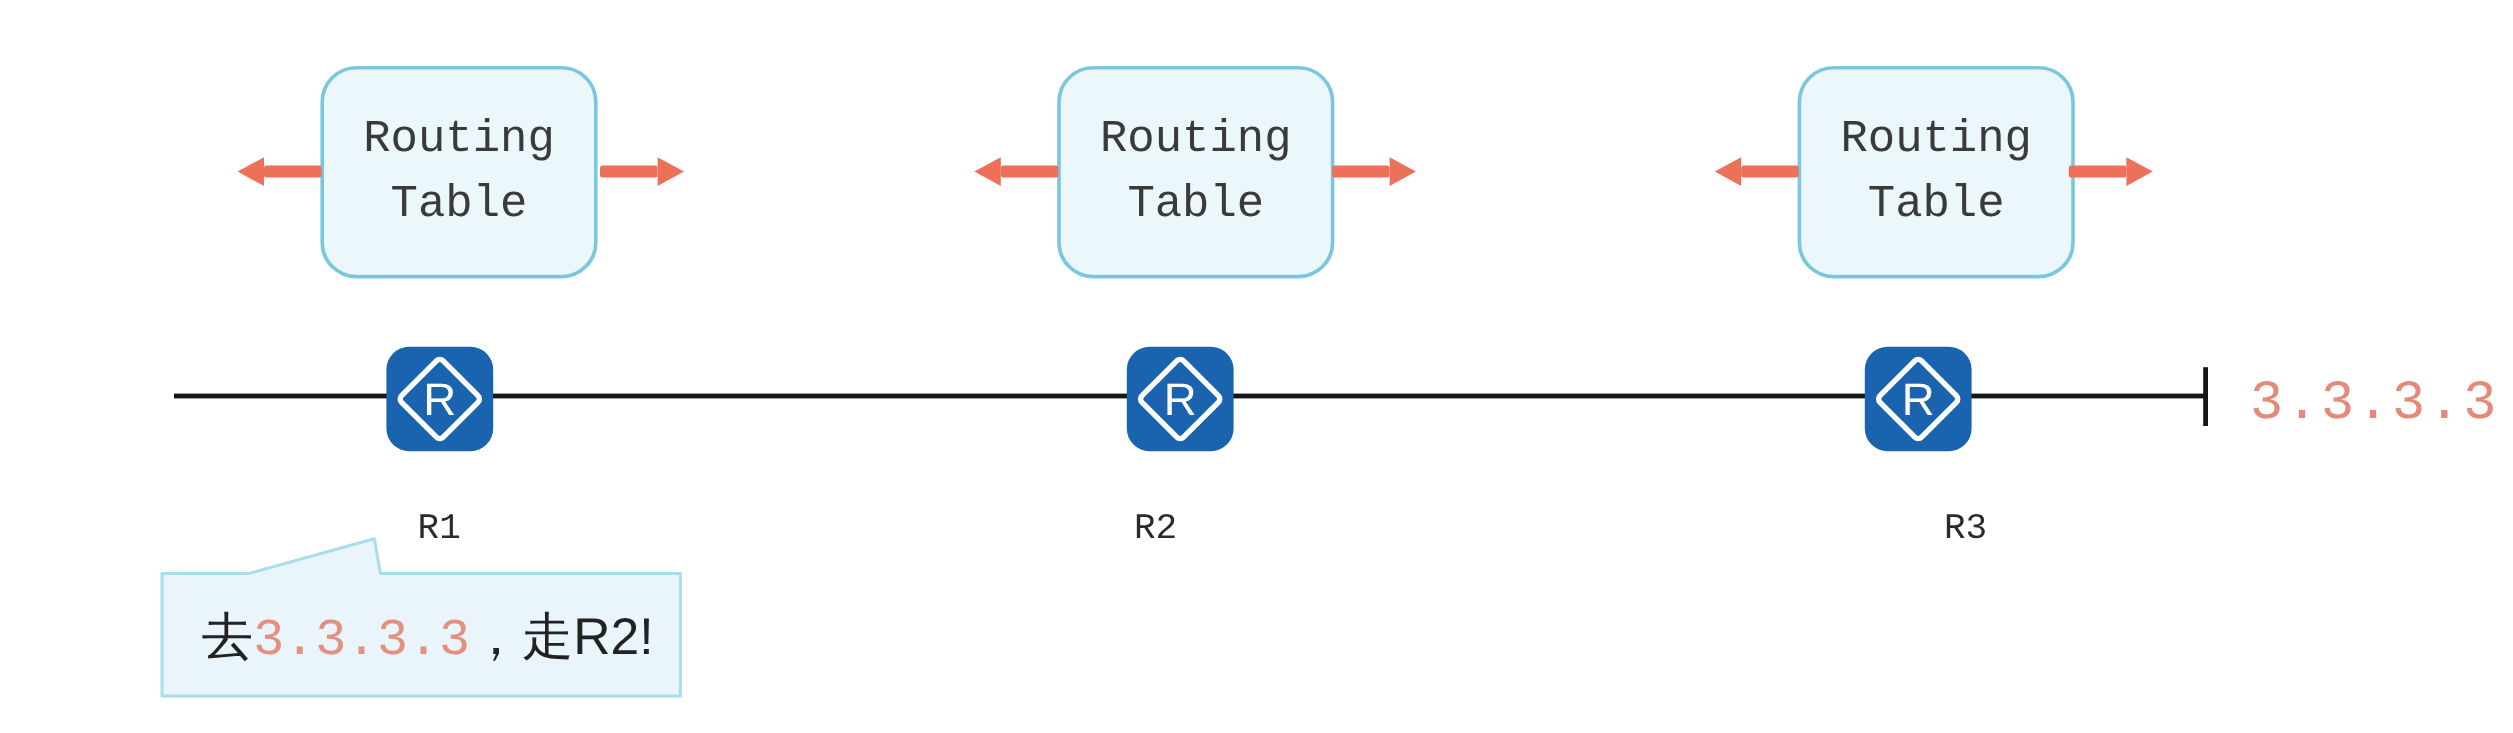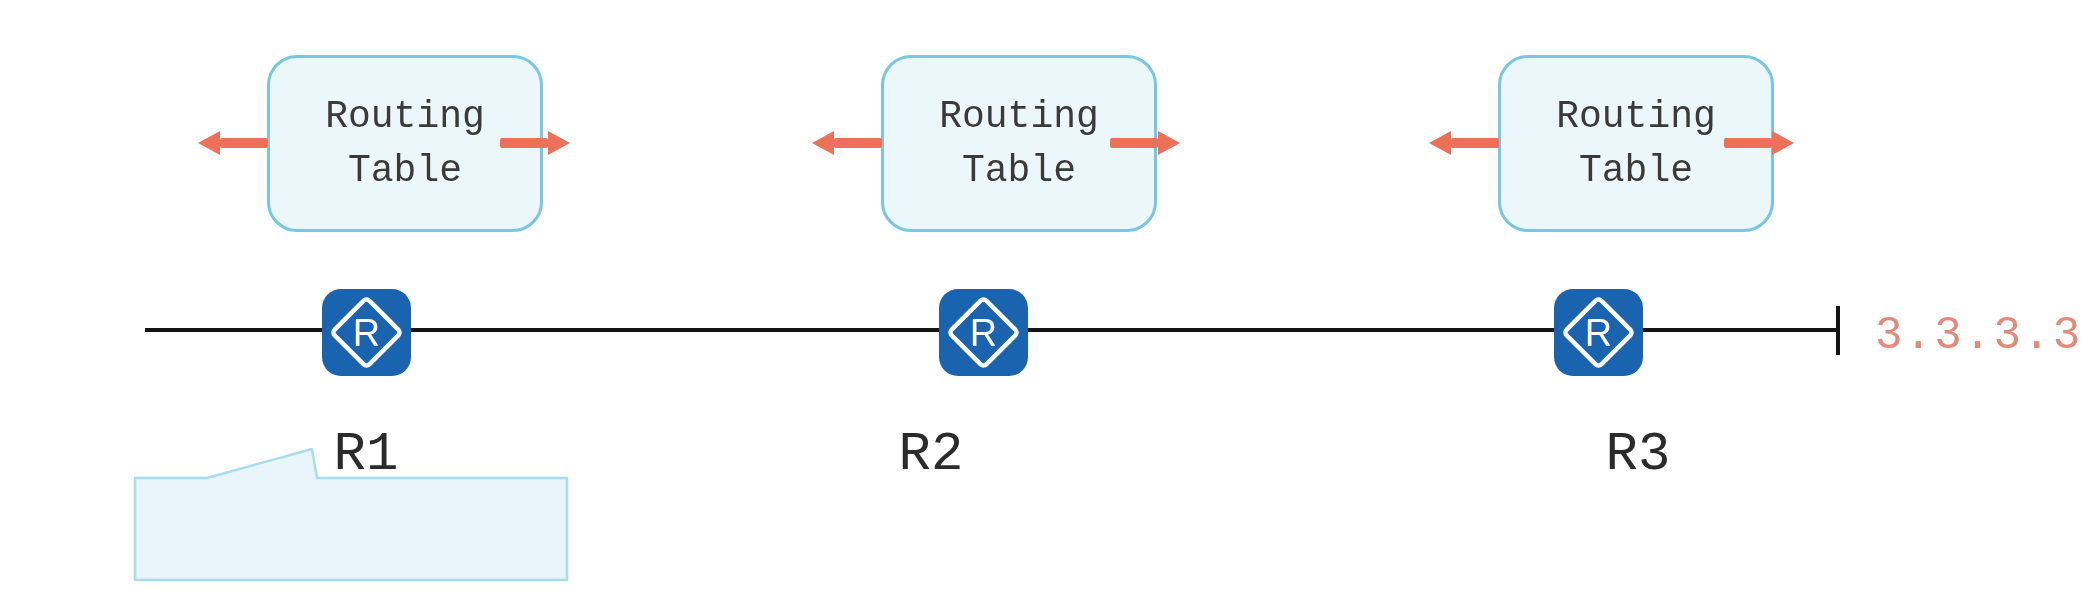--- a/index.html
+++ b/index.html
@@ -10,21 +10,21 @@
     background: #ffffff;
     overflow: hidden;
     font-family: "Liberation Sans", sans-serif;
   }
   .mono { font-family: "Liberation Mono", "DejaVu Sans Mono", monospace; }
 
   
   .rt-box {
     position: absolute;
     top: 55px;
-    width: 276px;
+    width: 231px;
     height: 177px;
     box-sizing: border-box;
     background: #ecf7fb;
     border: 3px solid #79c6df;
     border-radius: 30px;
     display: flex;
     flex-direction: column;
     align-items: center;
     justify-content: center;
     color: #3a3a3a;
@@ -74,21 +74,21 @@
 
   
   .router { position: absolute; top: 288px; width: 91px; height: 89px; }
 
   
   .router-label {
     position: absolute;
     top: 424px;
     width: 80px;
     text-align: center;
-    font-size: 54px;
+    font-size: 30px;
     color: #2b2b2b;
   }
 
   
   .dest-ip {
     position: absolute;
     left: 1875px;
     top: 310px;
     font-size: 46px;
     letter-spacing: 2px;
@@ -153,20 +153,23 @@
   </div>
   <div class="router" style="left:1553px">
     <svg width="91" height="89" viewBox="0 0 91 89">
       <rect x="1" y="1" width="89" height="87" rx="19" fill="#1a63ae"></rect>
       <rect x="21" y="20" width="49" height="49" rx="4" transform="rotate(45 45.5 44.5)" fill="none" stroke="#ffffff" stroke-width="4.5"></rect>
       <text x="45.5" y="58" text-anchor="middle" font-size="38" fill="#ffffff" font-family="Liberation Sans, sans-serif">R</text>
     </svg>
   </div>
 
   <div class="router-label mono" style="left:326px">R1</div>
-  <div class="router-label mono" style="left:891px">R2</div>
+  <div class="router-label mono" style="left:923px">R2</div>
   <div class="router-label mono" style="left:1598px">R3</div>
 
   <svg class="bubble-svg" width="437" height="138" viewBox="0 0 437 138">
     <polygon points="2,34 74,34 179,5 184,34 434,34 434,136 2,136" fill="#e9f5fa" stroke="#a9dcec" stroke-width="2.5" stroke-linejoin="round"></polygon>
   </svg>
+  <div class="bubble-text">
+    <span>去</span><span class="ip mono">3.3.3.3</span><span>，走R2!</span>
+  </div>
 
 </div>
 
 </body></html>

